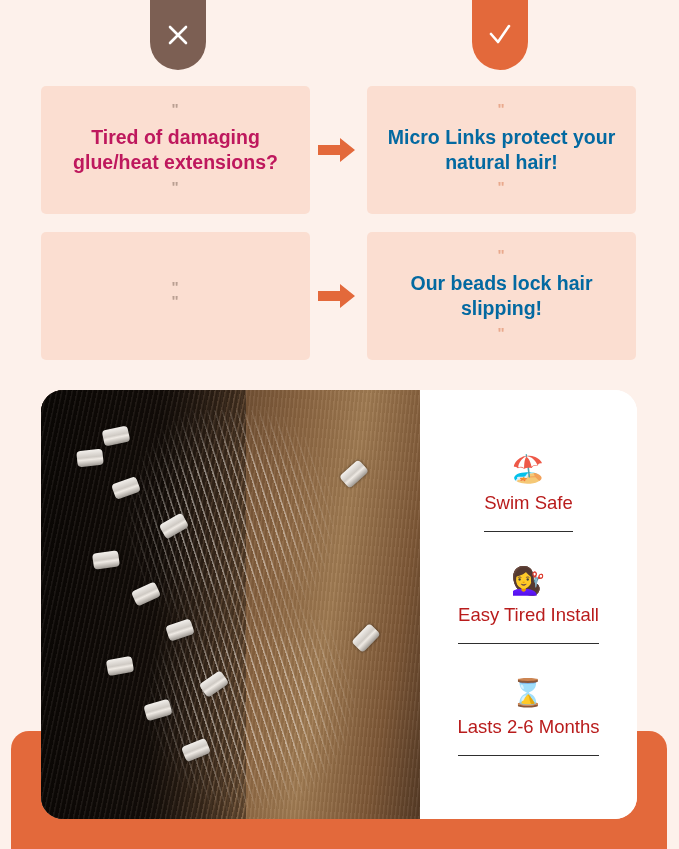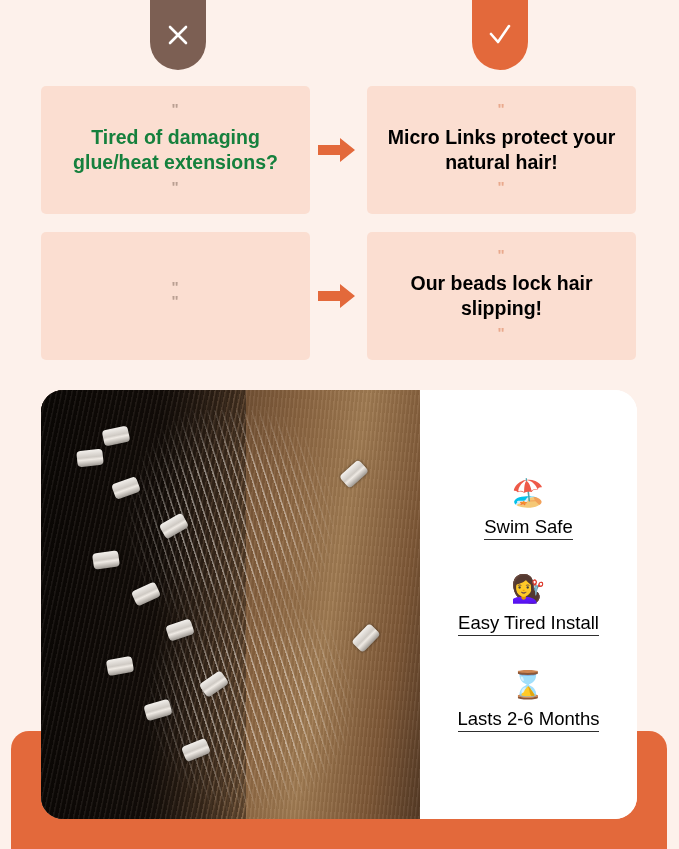--- a/index.html
+++ b/index.html
@@ -84,22 +84,22 @@
   }
   .card-right .quote-mark { color: #e9a98d; }
 
   .card-text {
     font-size: 19.5px;
     font-weight: 700;
     line-height: 25px;
     text-align: center;
     margin: 7px 0;
   }
-  .card-left .card-text { color: #15803d; }
-  .card-right .card-text { color: #000000; }
+  .card-left .card-text { color: #be185d; }
+  .card-right .card-text { color: #0369a1; }
 
   .arrow {
     position: absolute;
     left: 318px;
     top: 50%;
     transform: translateY(-50%);
     width: 38px;
     height: 26px;
   }
 
@@ -185,23 +185,23 @@
     flex-direction: column;
     align-items: center;
     gap: 8px;
   }
   .feature-emoji {
     font-size: 27px;
     line-height: 30px;
   }
   .feature-label {
     font-size: 18.5px;
-    color: #000000;
+    color: #b91c1c;
     border-bottom: 1.5px solid #2e2e2e;
-    padding-bottom: 1px;
+    padding-bottom: 17px;
     white-space: nowrap;
   }
 
   
   .band {
     position: absolute;
     left: 11px;
     top: 731px;
     width: 656px;
     height: 118px;

